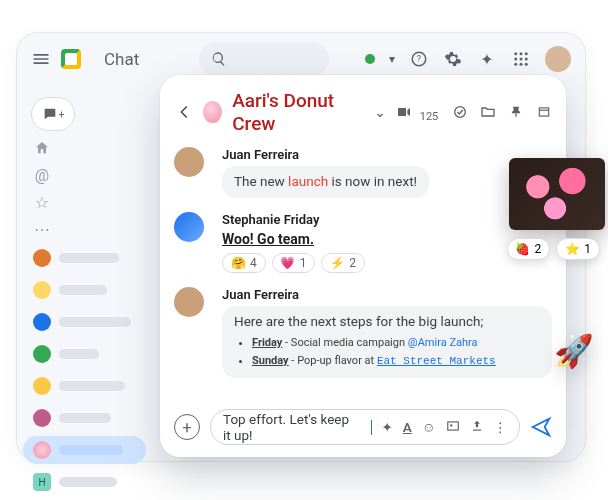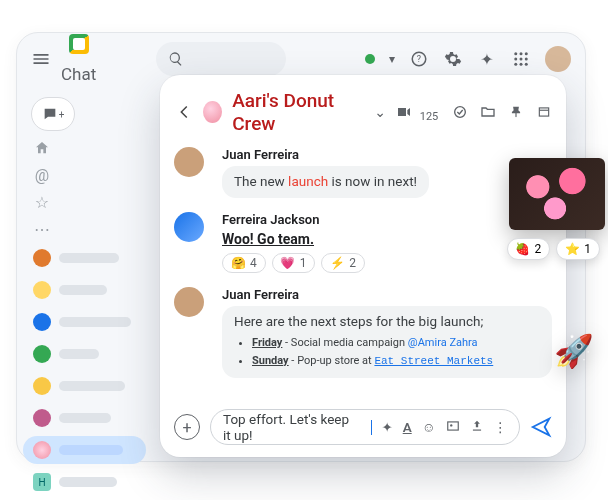--- a/index.html
+++ b/index.html
@@ -8,21 +8,21 @@
     position: absolute; left: 16px; top: 32px; width: 570px; height: 430px;
     background: #f5f7fa; border-radius: 22px; border: 1px solid #e3e6ea;
     box-shadow: 0 4px 16px rgba(60,64,67,.06);
   }
   
   .hdr {
     position: absolute; left: 0; right: 0; top: 0; height: 52px;
     display: flex; align-items: center; padding: 0 14px; gap: 10px;
   }
   .hamburger, .hdr-icon { width: 20px; height: 20px; color:#5f6368; display:flex; align-items:center; justify-content:center; }
-  .logo-wrap { display:flex; align-items:center; gap:10px;flex-direction:column; }
+  .logo-wrap { display:flex; align-items:center; gap:23px; }
   .logo-box { width:20px; height:20px; border-radius:4px; background:linear-gradient(135deg,#34a853 50%,#fbbc04 0); position:relative; }
   .logo-box::after{content:"";position:absolute;inset:4px;background:#fff;border-radius:2px;}
   .brand { font-size:17px; color:#5f6368; font-weight:400; }
   .search-pill { margin-left:50px; flex:0 0 130px; height:34px; background:#eceff3; border-radius:20px; display:flex; align-items:center; padding:0 12px; color:#5f6368;}
   .hdr-right { margin-left:auto; display:flex; align-items:center; gap:14px;}
   .status-dot { width:10px;height:10px;border-radius:50%;background:#34a853;}
   .caret{font-size:12px;color:#5f6368;}
   .avatar-sm{width:26px;height:26px;border-radius:50%;background:#d7b89a;}
   
   .sidebar { position:absolute; left:0; top:60px; width:135px; bottom:10px; padding:4px 6px; }
@@ -252,21 +252,21 @@
         <div class="sender">Juan Ferreira</div>
         <div class="bubble">
           <span>The new </span><span class="hot">launch</span><span> is now in next!</span>
         </div>
       </div>
     </div>
 
     <div class="msg">
       <div class="av" style="background:linear-gradient(135deg,#1a73e8,#6aa9ff)"></div>
       <div class="col">
-        <div class="sender">Ferreira Jackson</div>
+        <div class="sender">Stephanie Friday</div>
         <div class="bold" style="font-size:14px;color:#202124">Woo! Go team.</div>
         <div class="reactions">
           <div class="react">
               <span>🤗</span>
               <span>4</span>
             </div>
           <div class="react">
               <span>💗</span>
               <span>1</span>
             </div>
@@ -279,21 +279,21 @@
     </div>
 
     <div class="msg" style="margin-bottom:6px">
       <div class="av" style="background:#caa07a"></div>
       <div class="col">
         <div class="sender">Juan Ferreira</div>
         <div class="bubble" style="display:block;max-width:340px">
           <span>Here are the next steps for the big launch;</span>
           <ul>
             <li><span class="bold">Friday</span><span> - Social media campaign </span><span class="mention">@Amira Zahra</span></li>
-            <li><span class="bold underline">Sunday</span><span> - Pop-up store at </span><span class="linklike">Eat Street Markets</span></li>
+            <li><span class="bold underline">Sunday</span><span> - Pop-up flavor at </span><span class="linklike">Eat Street Markets</span></li>
           </ul>
         </div>
       </div>
     </div>
   </div>
 
   <div class="compose-row">
     <div class="plus-circ">+</div>
     <div class="compose-pill">
       <span>Top effort. Let's keep it up!</span>

